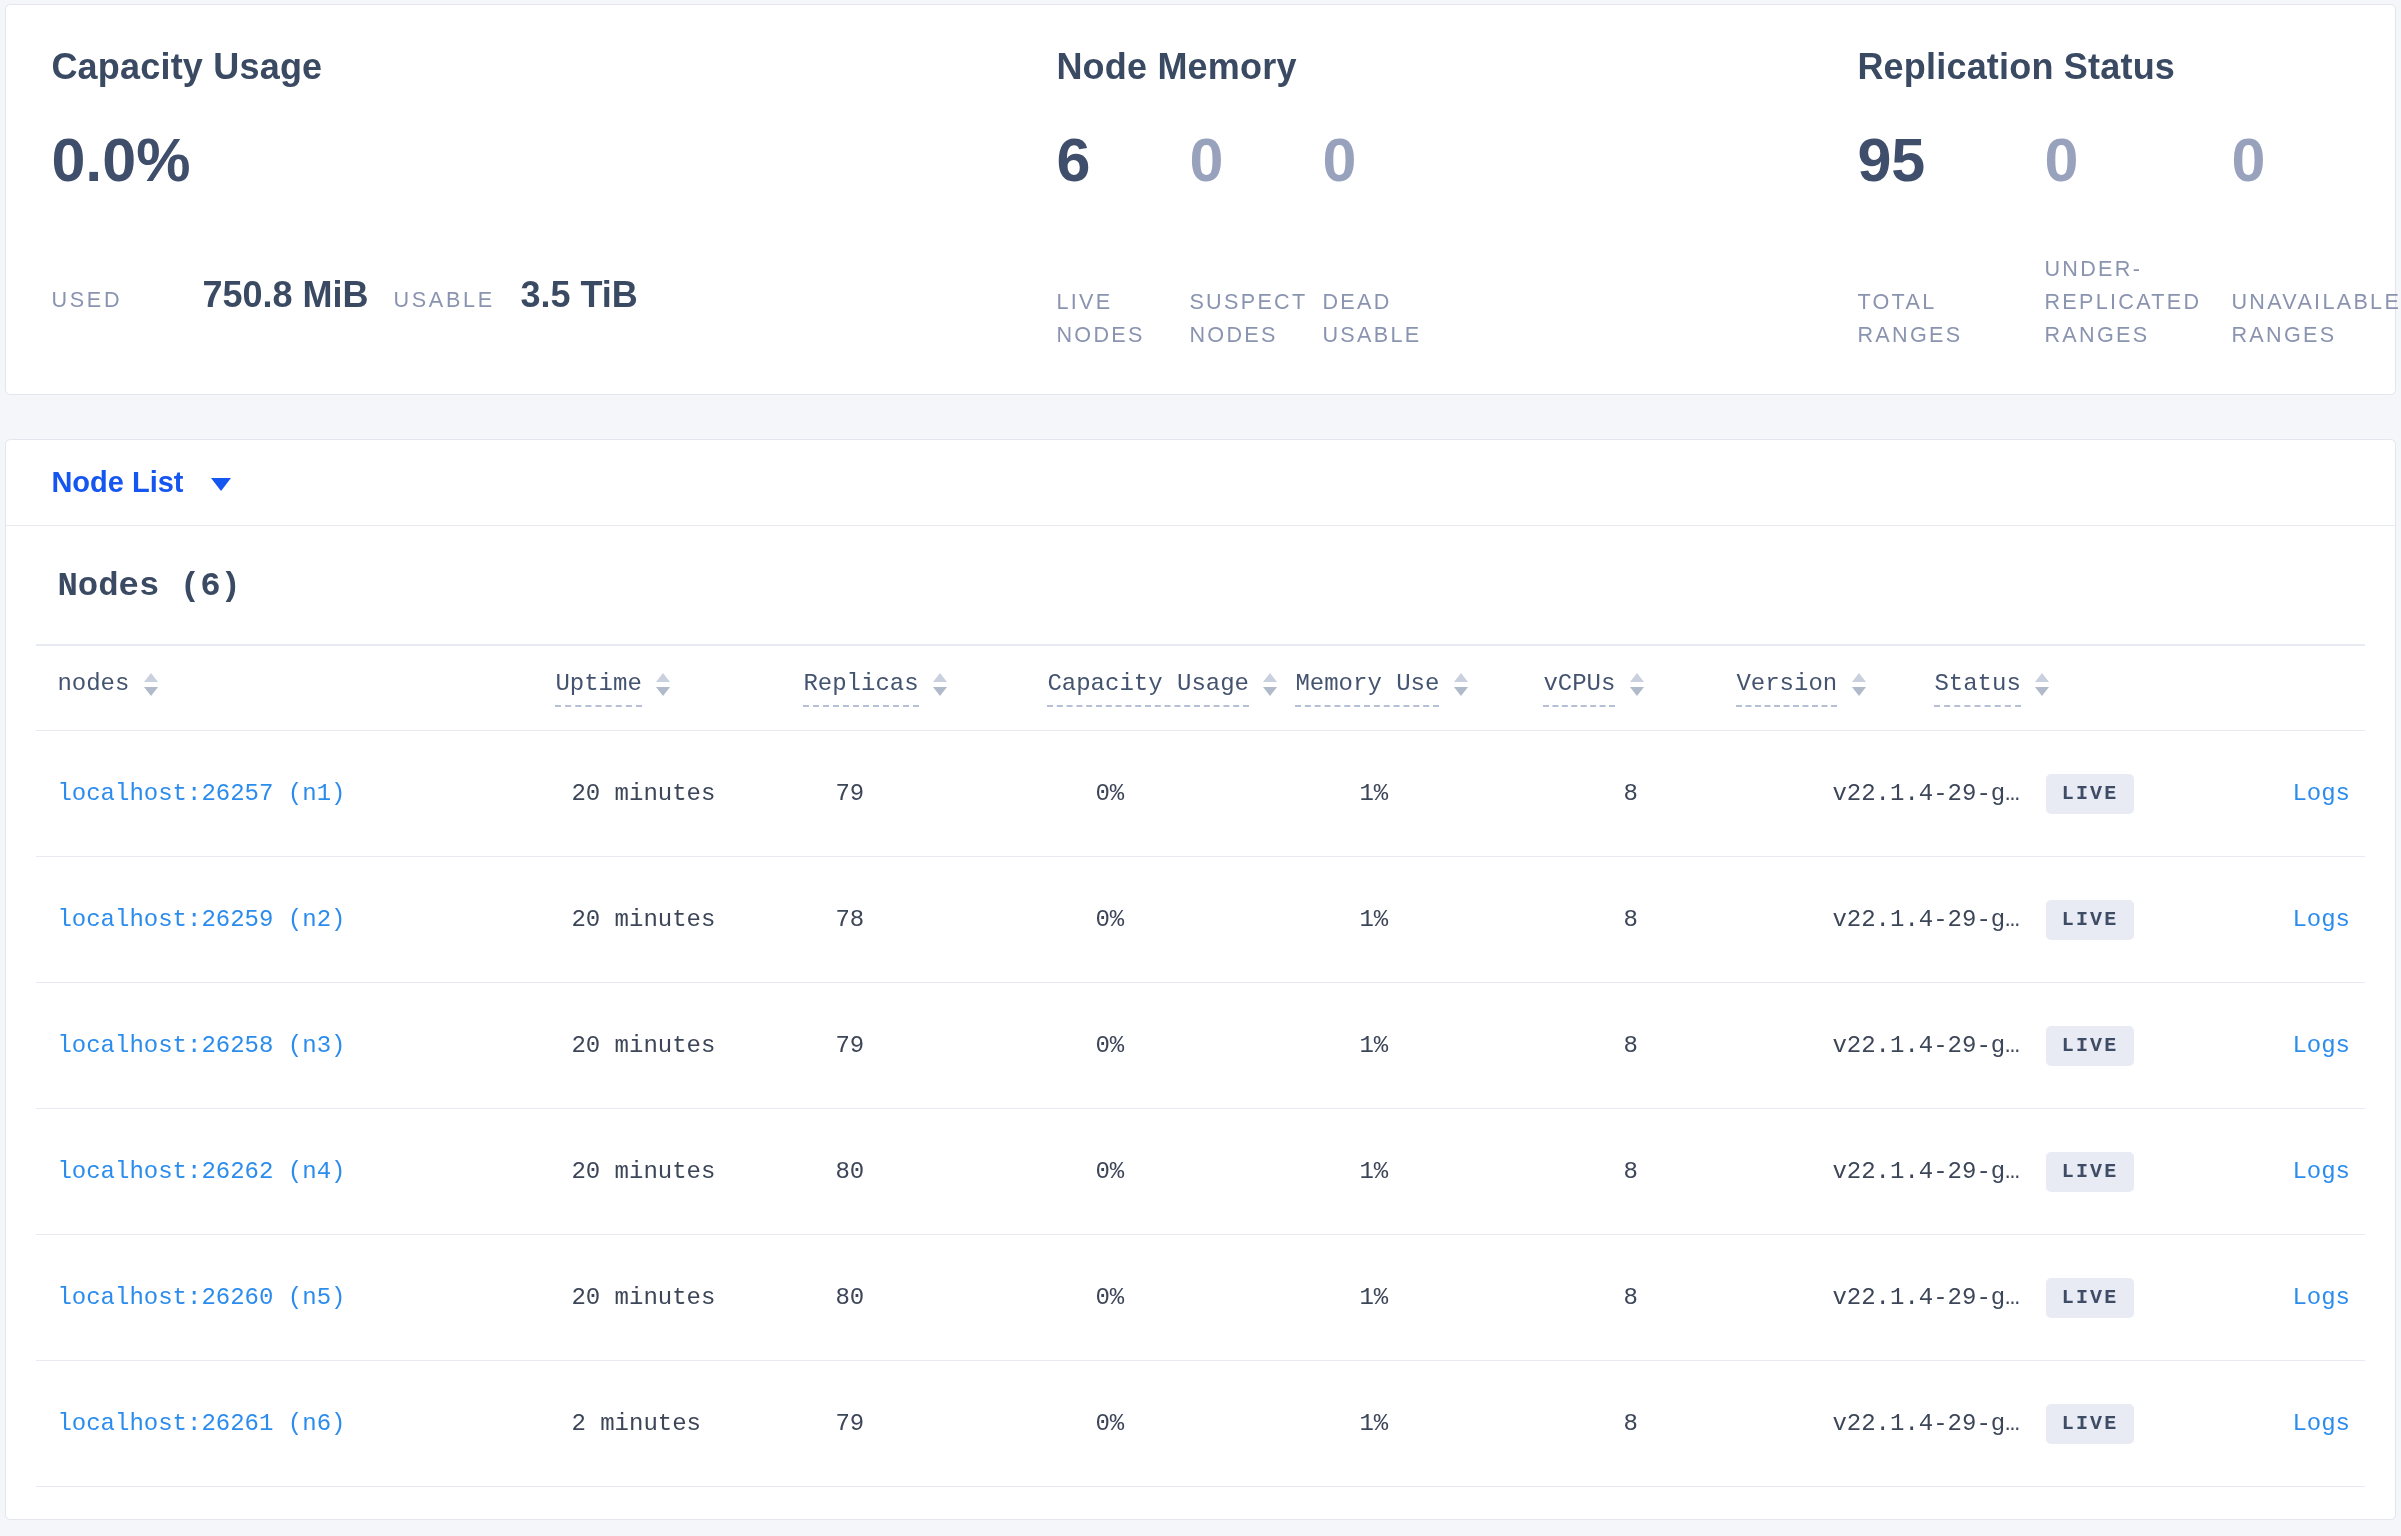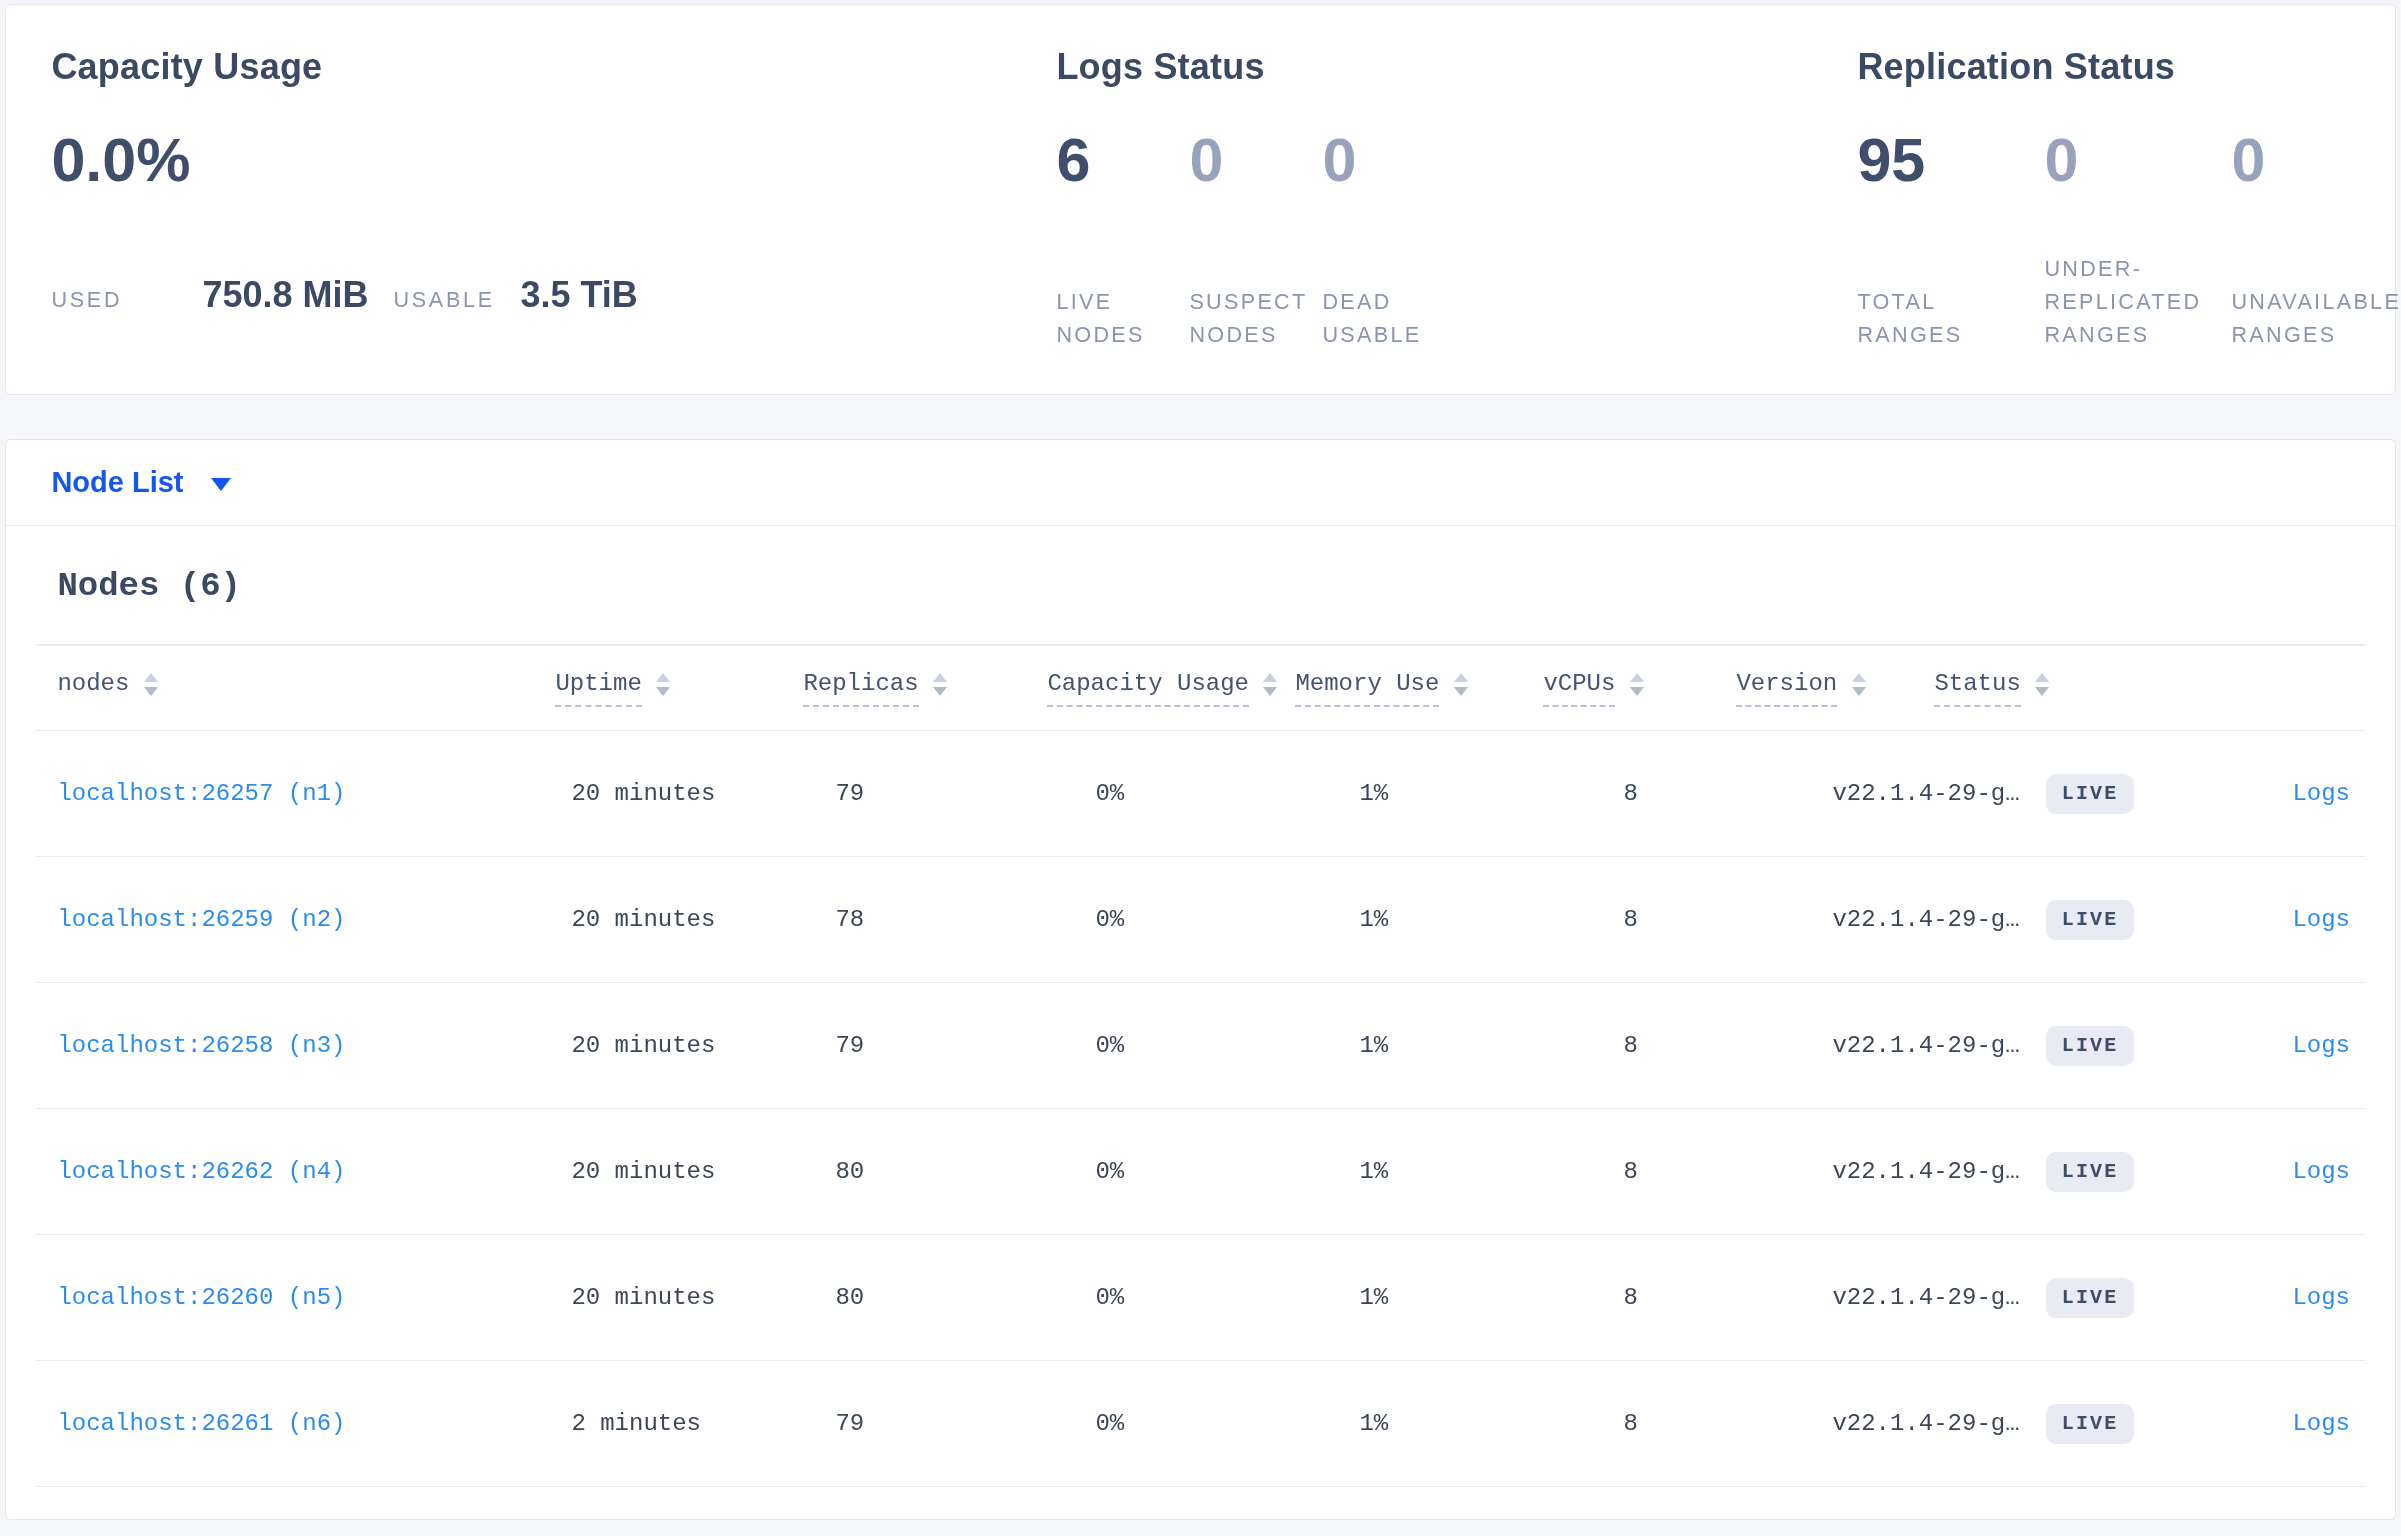--- a/index.html
+++ b/index.html
@@ -108,21 +108,21 @@
     border-top: 9px solid var(--sort_down, #b0bacb);
   }
 
   .tr { height: 126px; border-bottom: 1.8px solid var(--divider, #e7eaf0); font-size: 24px; gap: 16px; }
   .td { color: var(--cell_text, #3c4658); }
   a { text-decoration: none; cursor: pointer; }
   .node-link, .logs-link { color: var(--link_blue, #2b8ced); }
   .td-logs { text-align: right; padding-right: 9px; }
   .badge {
     display: inline-block; background: var(--badge_bg, #e8ebf3);
-    color: var(--badge_text, #3e4c66); border-radius: 10px;
+    color: var(--badge_text, #3e4c66); border-radius: 5px;
     font-size: 20px; font-weight: 700; letter-spacing: 2.2px;
     padding: 10px 15.3px; line-height: 1;
   }
 </style>
 </head>
 <body>
 
 <div>
 
   <section class="card summary-card">
@@ -135,21 +135,21 @@
         </div>
         <div class="cap-stats">
           <span class="cap-label used">USED</span>
           <span class="cap-value used">750.8 MiB</span>
           <span class="cap-label usable">USABLE</span>
           <span class="cap-value">3.5 TiB</span>
         </div>
       </div>
 
       <div class="stat-section node-status">
-        <h3 class="section-title">Logs Status</h3>
+        <h3 class="section-title">Node Memory</h3>
         <div class="stats-row stats-narrow">
 
             <div class="stat">
               <div class="stat-value strong">6</div>
               <div class="stat-label">LIVE NODES</div>
             </div>
 
             <div class="stat">
               <div class="stat-value">0</div>
               <div class="stat-label">SUSPECT NODES</div>

